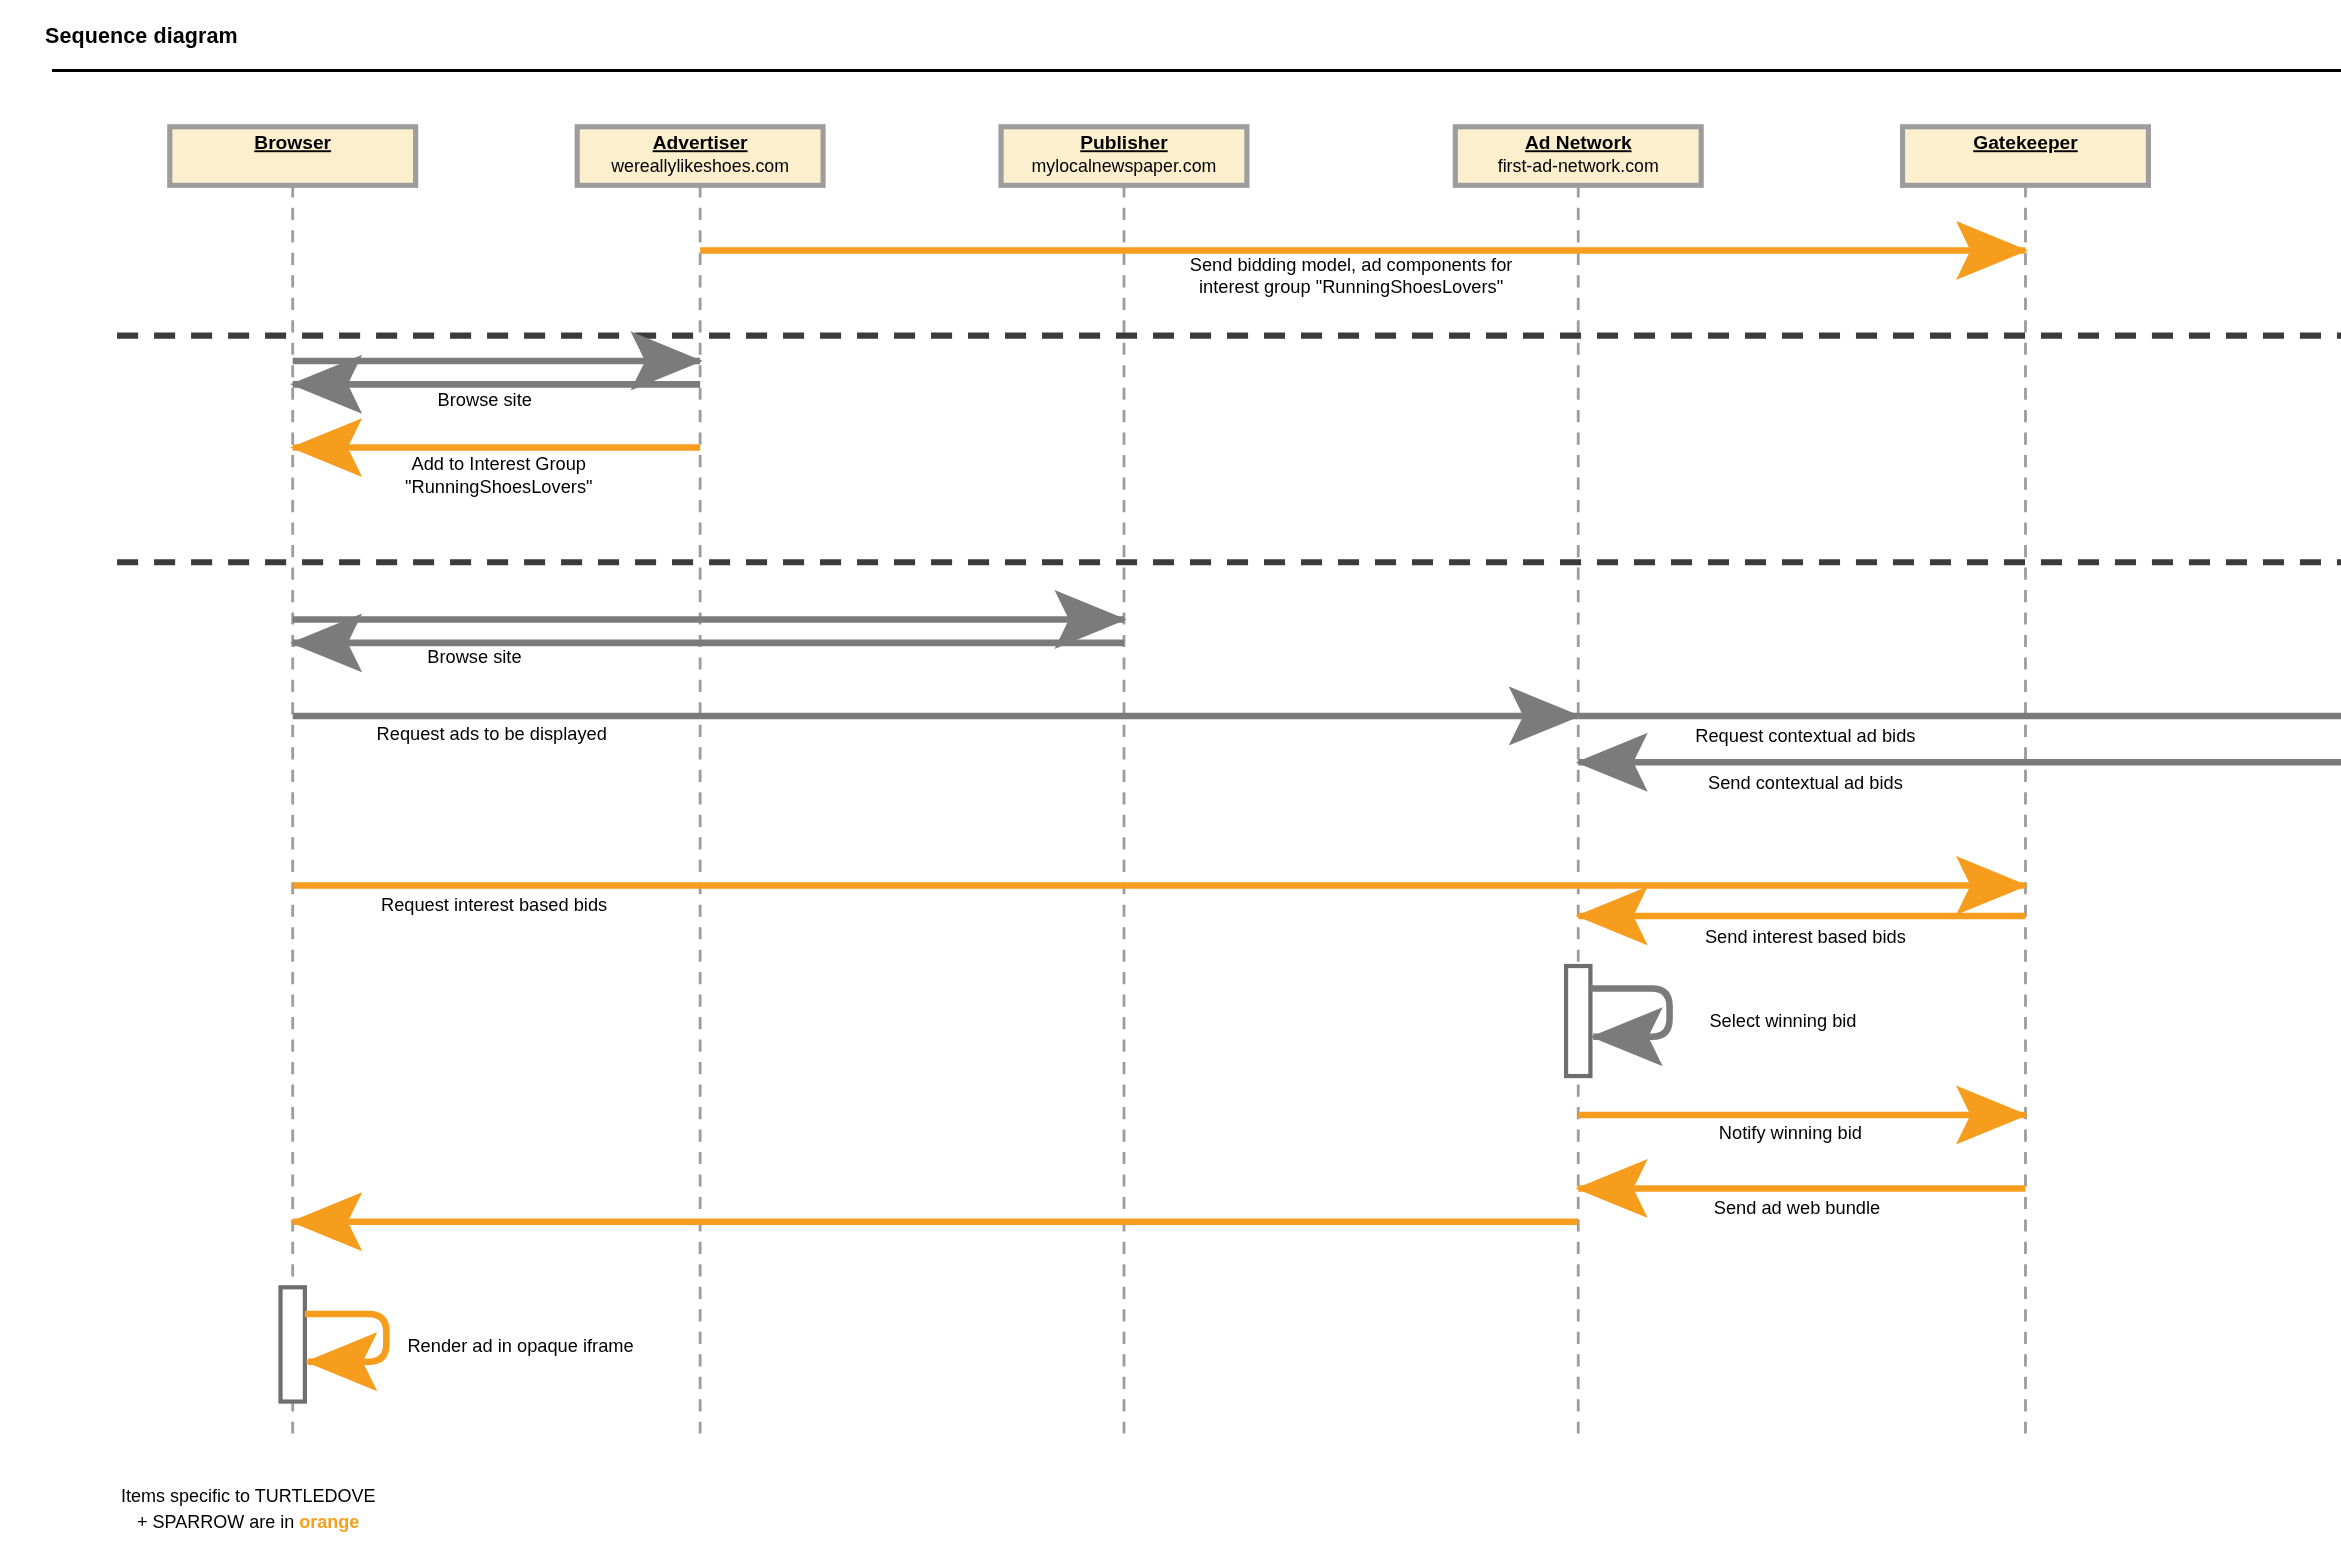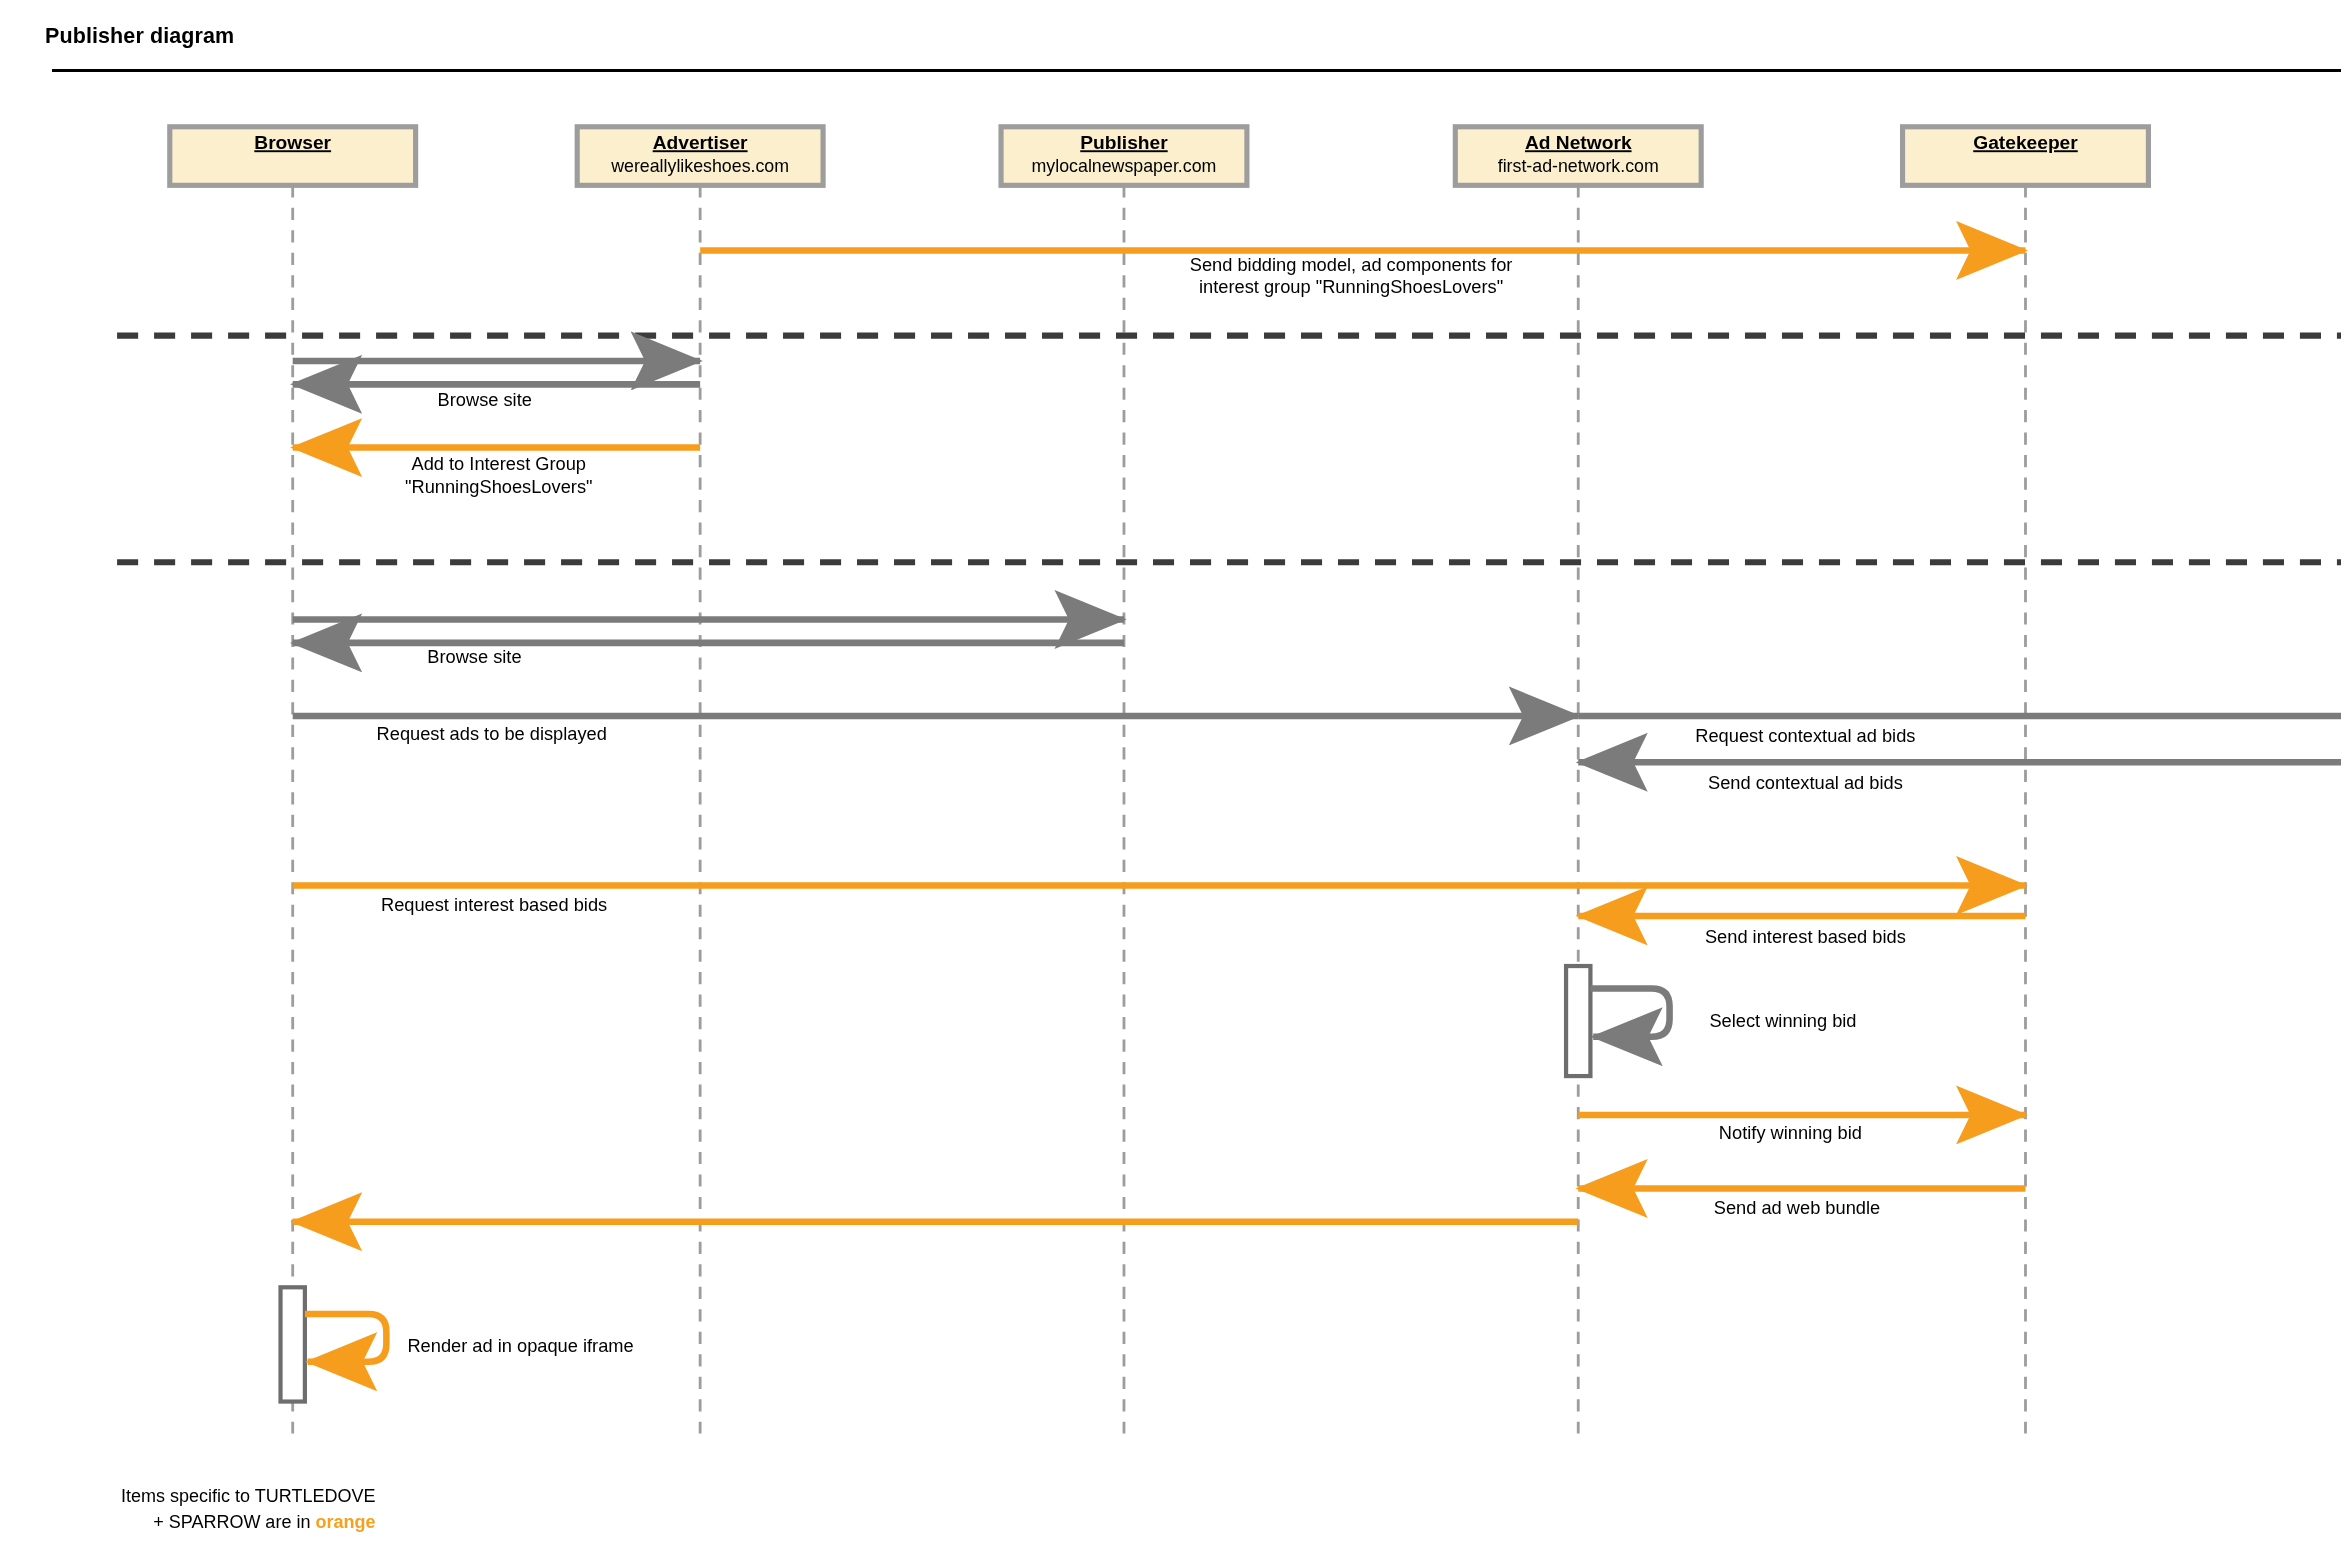--- a/index.html
+++ b/index.html
@@ -79,31 +79,31 @@
     stroke: #6e6e6e;
     stroke-width: 9;
   }
   .footer-text {
     position: absolute;
     left: 121px;
     top: 1484px;
     font-size: 18px;
     color: #000000;
     line-height: 1.42;
-    text-align: right;
+    text-align: center;
     white-space: pre;
   }
   .footer-orange { color: #f5a11e; font-weight: bold; }
 </style>
 </head>
 <body>
 
 <div id="page">
 
-  <div id="diagram-title">Publisher diagram</div>
+  <div id="diagram-title">Sequence diagram</div>
   <div id="title-rule"></div>
 
   <svg id="canvas" width="2735" height="1563" viewBox="0 0 5840 3336">
     <defs>
       <marker id="arrow-orange" markerWidth="11" markerHeight="9" refX="10.6" refY="4.5" orient="auto" markerUnits="strokeWidth">
         <path d="M0,0 L11,4.5 L0,9 L2.2,4.5 Z" fill="#f79d1e"></path>
       </marker>
       <marker id="arrow-gray" markerWidth="11" markerHeight="9" refX="10.6" refY="4.5" orient="auto" markerUnits="strokeWidth">
         <path d="M0,0 L11,4.5 L0,9 L2.2,4.5 Z" fill="#7b7b7b"></path>
       </marker>

